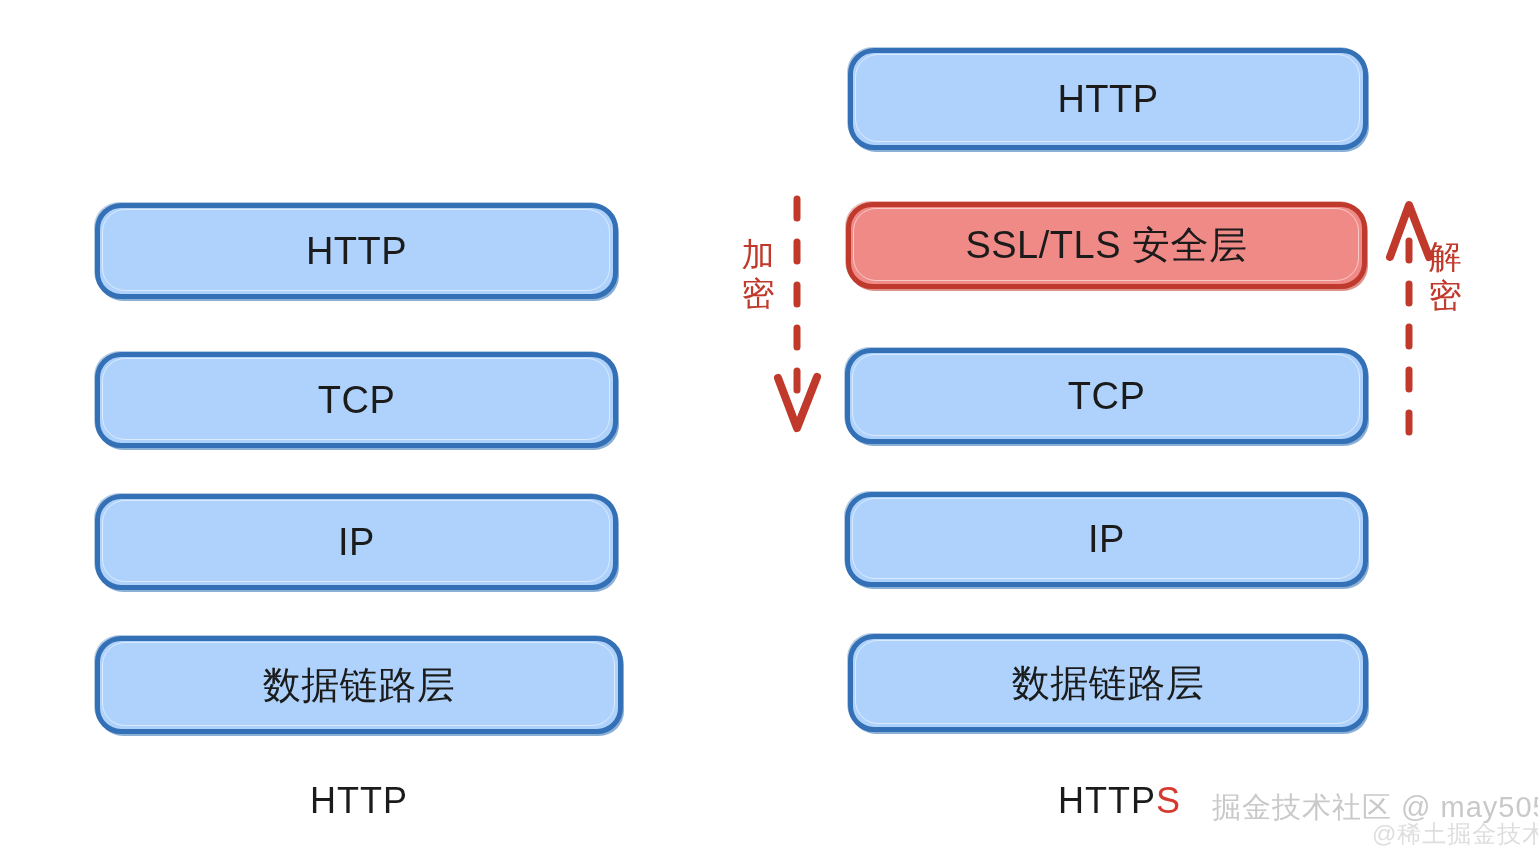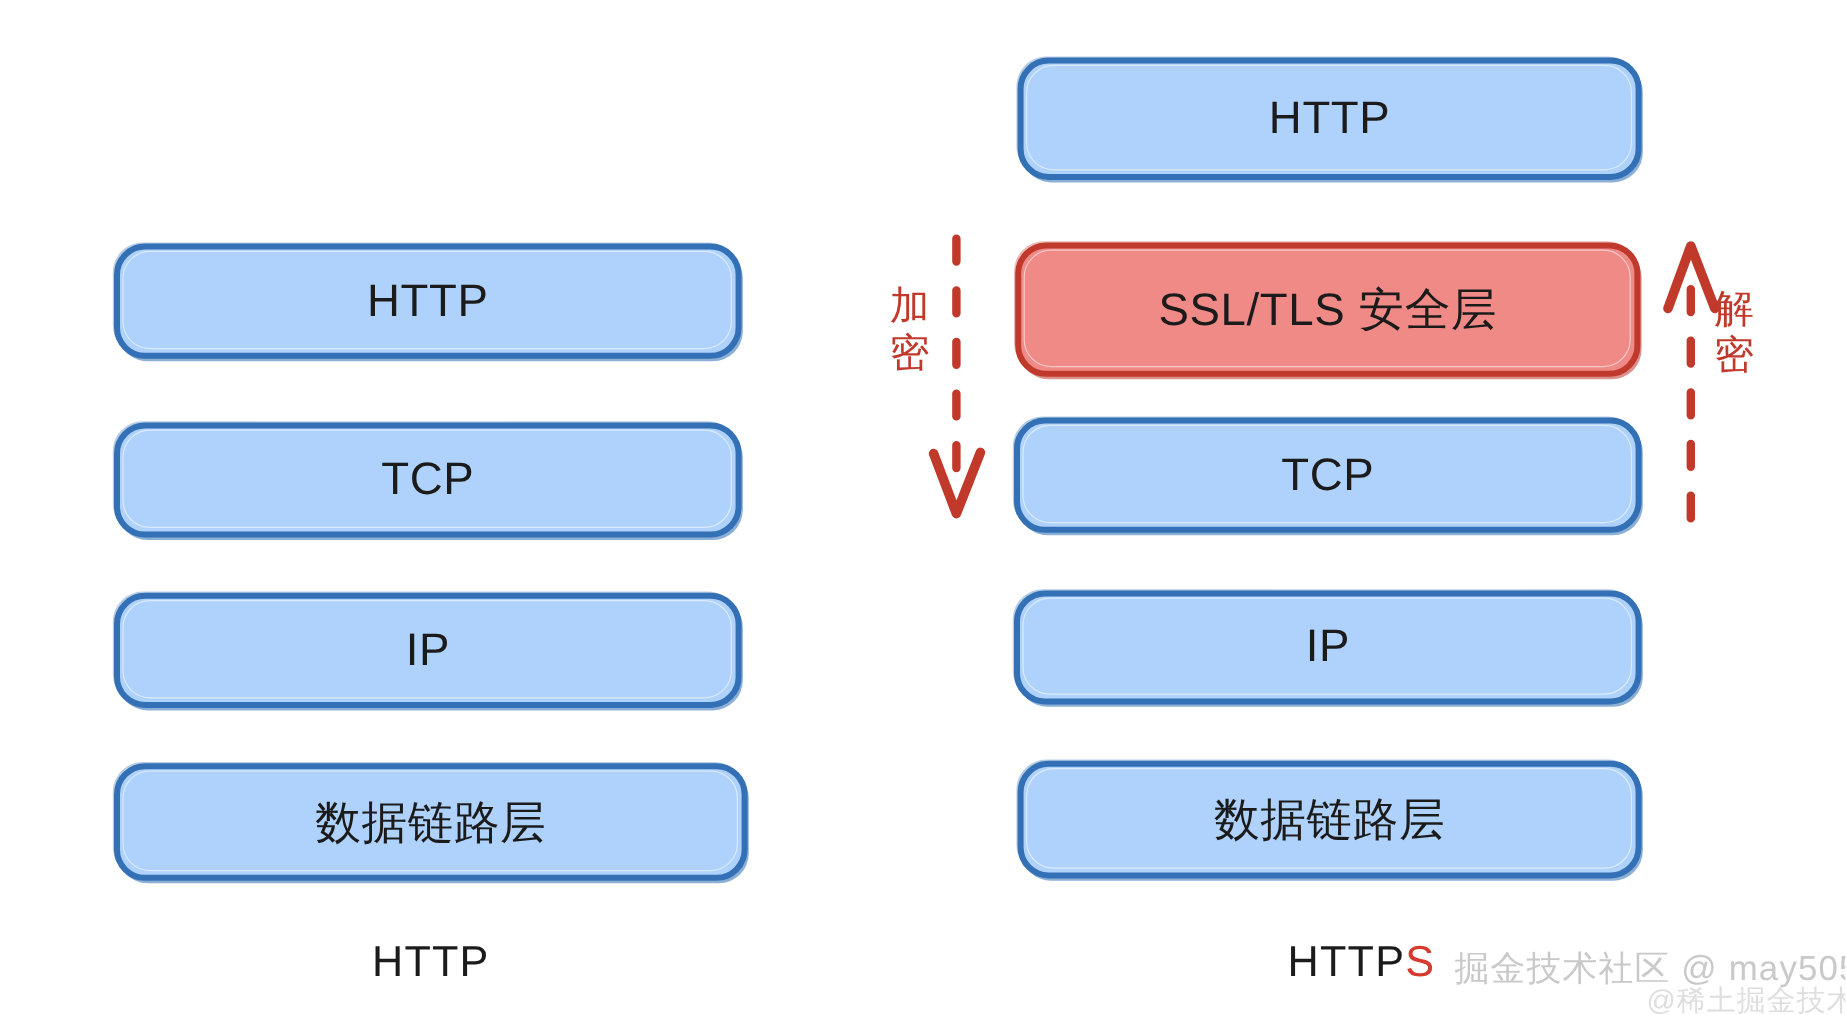--- a/index.html
+++ b/index.html
@@ -126,37 +126,37 @@
   </div>
 
   <div class="column-caption" style="left:310px; top:780px;">
     <span>HTTP</span>
   </div>
 
   <div class="layer-box blue" style="left:848px; top:48px; width:520px; height:102px;">
     <span class="label">HTTP</span>
   </div>
 
-  <div class="layer-box red" style="left:846px; top:202px; width:521px; height:112px;">
+  <div class="layer-box red" style="left:846px; top:202px; width:521px; height:87px;">
     <span class="label">SSL/TLS 安全层</span>
   </div>
 
   <div class="layer-box blue" style="left:845px; top:348px; width:523px; height:96px;">
     <span class="label">TCP</span>
   </div>
 
   <div class="layer-box blue" style="left:845px; top:492px; width:523px; height:95px;">
     <span class="label">IP</span>
   </div>
 
   <div class="layer-box blue" style="left:848px; top:634px; width:520px; height:98px;">
     <span class="label">数据链路层</span>
   </div>
 
-  <div class="column-caption" style="left:1058px; top:780px;margin-left:15px;">
+  <div class="column-caption" style="left:1058px; top:780px;">
     <span>HTTP</span><span class="caption-accent">S</span>
   </div>
 
   <div class="arrow-wrap" style="left:770px; top:195px; width:60px; height:240px;">
     <svg width="60" height="240" viewBox="0 0 60 240">
       <path d="M27 4 L27 196" stroke="#c0392b" stroke-width="7" fill="none" stroke-linecap="round" stroke-dasharray="19 24"></path>
       <path d="M8 183 L27 233 L47 182" stroke="#c0392b" stroke-width="8" fill="none" stroke-linecap="round" stroke-linejoin="round"></path>
     </svg>
   </div>
   <div class="arrow-label" style="left:738px; top:236px;">

